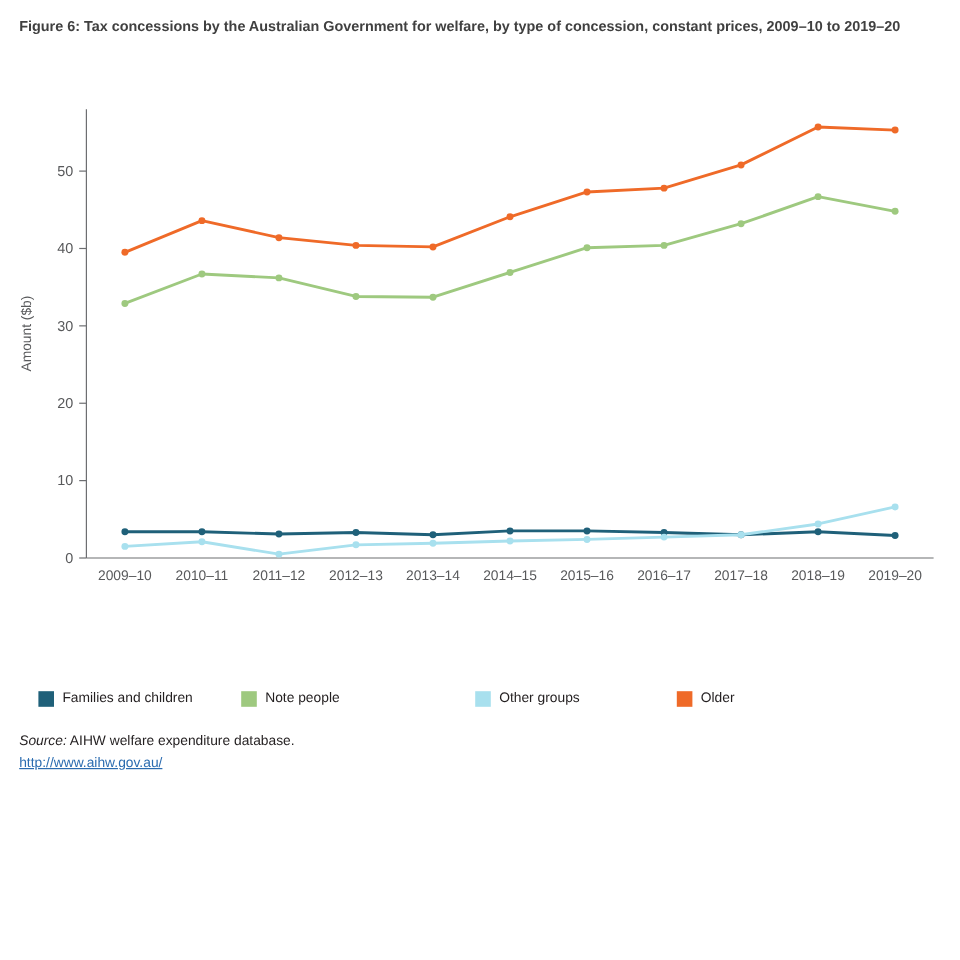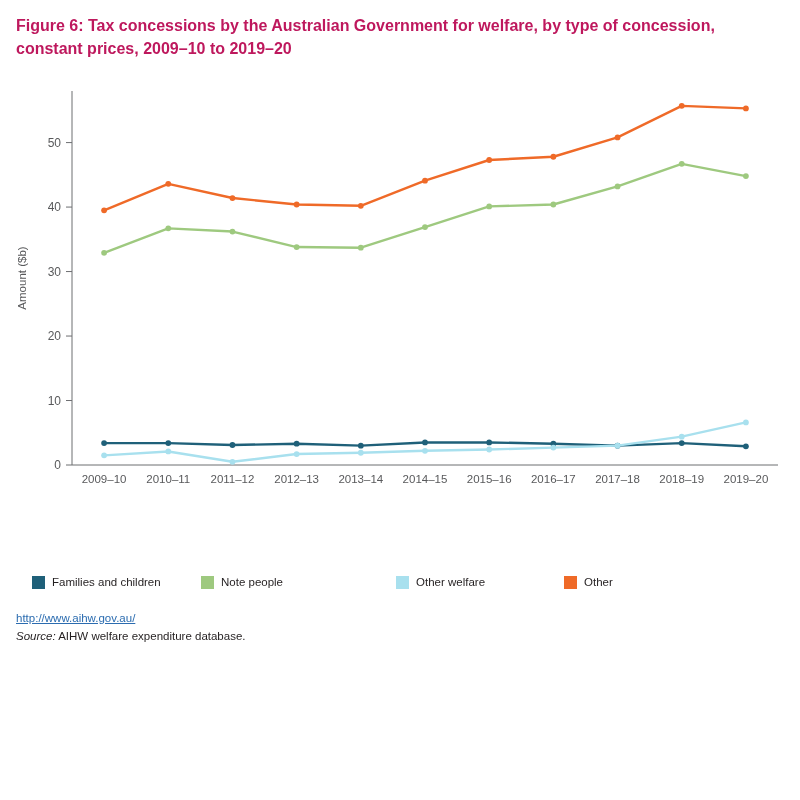--- a/index.html
+++ b/index.html
@@ -18,24 +18,24 @@
   .page {
     position: absolute;
     left: 0; top: 0;
     width: 800px; height: 800px;
   }
   .fig-title {
     position: absolute;
     left: 16px;
     top: 14px;
     width: 762px;
-    font-size: 16px;
+    font-size: 12px;
     font-weight: bold;
     line-height: 1.45;
-    color: #be185d;
+    color: #404040;
   }
   .chart-area {
     position: absolute;
     left: 0;
     top: 75px;
     width: 800px;
     height: 495px;
   }
   svg { display: block; }
   .legend {
@@ -172,26 +172,26 @@
       <div class="legend-item" style="left: 16px;">
         <span class="legend-swatch" style="background: rgb(31, 96, 121);"></span>
         <span class="legend-label">Families and children</span>
       </div>
       <div class="legend-item" style="left: 185px;">
         <span class="legend-swatch" style="background: rgb(158, 201, 127);"></span>
         <span class="legend-label">Note people</span>
       </div>
       <div class="legend-item" style="left: 380px;">
         <span class="legend-swatch" style="background: rgb(168, 224, 238);"></span>
-        <span class="legend-label">Other welfare</span>
+        <span class="legend-label">Other groups</span>
       </div>
       <div class="legend-item" style="left: 548px;">
         <span class="legend-swatch" style="background: rgb(239, 106, 40);"></span>
-        <span class="legend-label">Other</span>
+        <span class="legend-label">Older</span>
       </div>
     </div>
 
   <div class="notes">
+    <span class="note-line"><span class="lbl">Source:</span><span> AIHW welfare expenditure database.</span></span>
     <span class="note-line"><span class="link">http://www.aihw.gov.au/</span></span>
-    <span class="note-line"><span class="lbl">Source:</span><span> AIHW welfare expenditure database.</span></span>
   </div>
 
 </div>
 
 </body></html>

